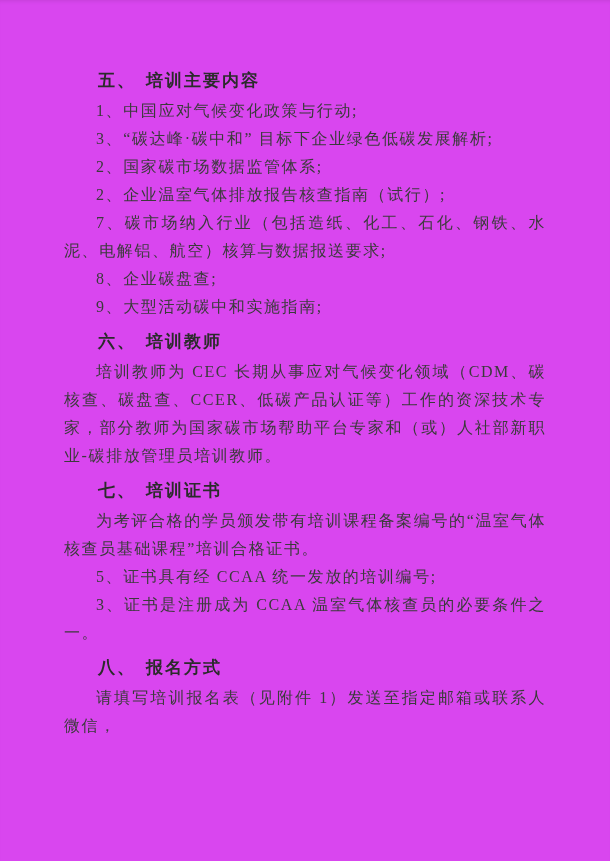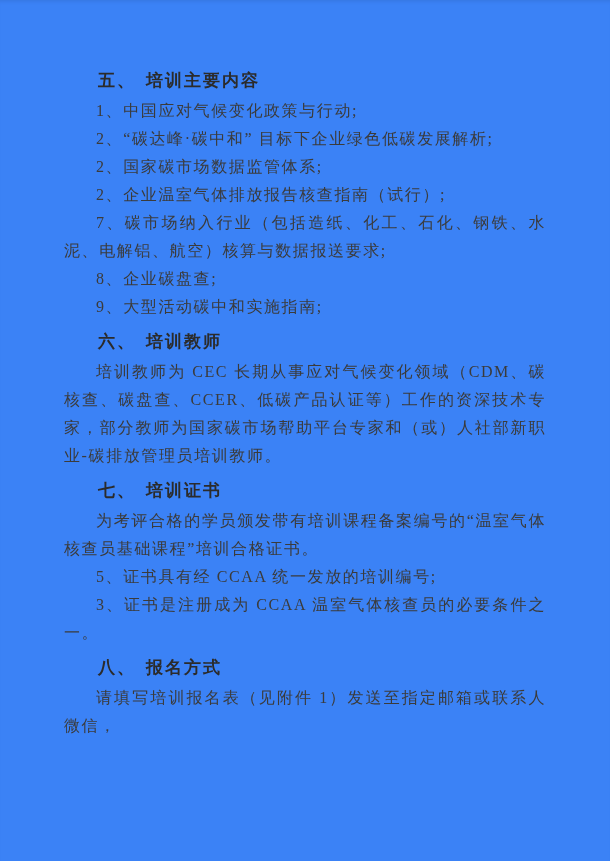--- a/index.html
+++ b/index.html
@@ -5,21 +5,21 @@
   html, body {
     margin: 0;
     padding: 0;
     background: #e9e9e7;
   }
   .page {
     position: relative;
     width: 610px;
     height: 861px;
     margin: 0 auto;
-    background: #3b82f6;
+    background: #d946ef;
     box-sizing: border-box;
     padding: 70px 64px 0 64px;
     overflow: hidden;
     box-shadow: inset 0 4px 4px -3px rgba(0,0,0,0.10);
     font-family: "Liberation Serif", "DejaVu Serif", serif;
     color: #3b3b3b;
   }
   .section { margin: 0; }
   .section-heading {
     font-family: "Liberation Sans", "DejaVu Sans", sans-serif;
@@ -45,21 +45,21 @@
   }
 </style>
 </head>
 <body>
 
 <div class="page">
 
   <div class="section">
     <h2 class="section-heading"><span>五、</span><span class="heading-title">培训主要内容</span></h2>
     <p class="para">1、中国应对气候变化政策与行动;</p>
-    <p class="para">2、“碳达峰·碳中和” 目标下企业绿色低碳发展解析;</p>
+    <p class="para">3、“碳达峰·碳中和” 目标下企业绿色低碳发展解析;</p>
     <p class="para">2、国家碳市场数据监管体系;</p>
     <p class="para">2、企业温室气体排放报告核查指南（试行）;</p>
     <p class="para">7、碳市场纳入行业（包括造纸、化工、石化、钢铁、水泥、电解铝、航空）核算与数据报送要求;</p>
     <p class="para">8、企业碳盘查;</p>
     <p class="para">9、大型活动碳中和实施指南;</p>
   </div>
 
   <div class="section">
     <h2 class="section-heading"><span>六、</span><span class="heading-title">培训教师</span></h2>
     <p class="para">培训教师为 CEC 长期从事应对气候变化领域（CDM、碳核查、碳盘查、CCER、低碳产品认证等）工作的资深技术专家，部分教师为国家碳市场帮助平台专家和（或）人社部新职业-碳排放管理员培训教师。</p>

